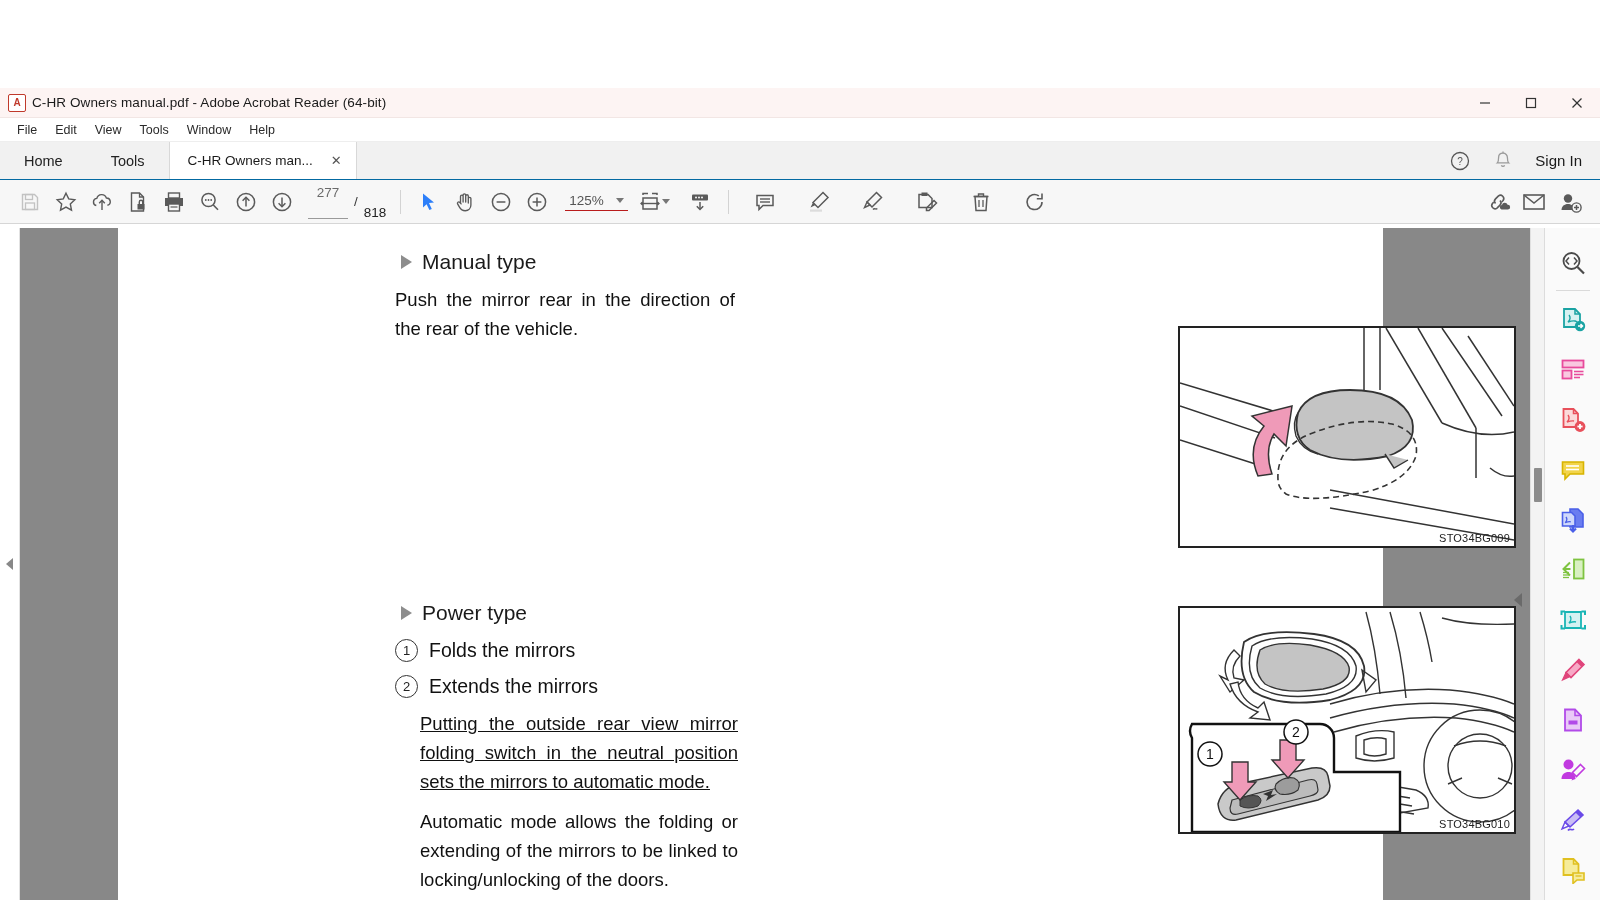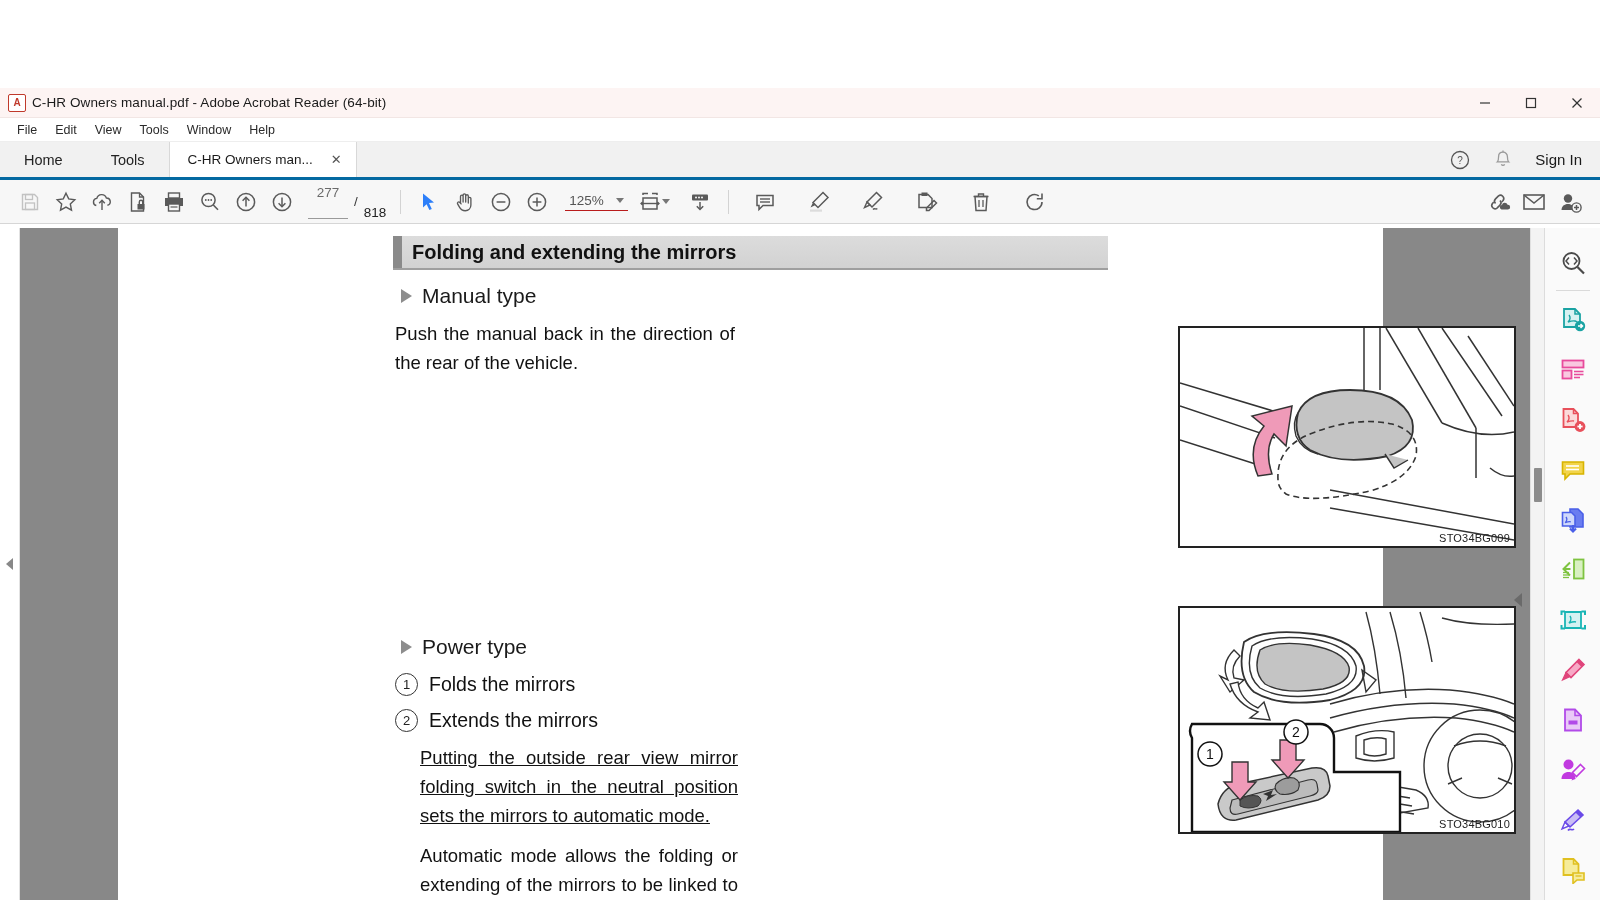--- a/index.html
+++ b/index.html
@@ -40,21 +40,21 @@
     height: 24px; background: #ffffff;
     display: flex; align-items: center; padding-left: 8px;
     border-bottom: 1px solid #eeeeee;
   }
   .menu-item { font-size: 12.5px; color: #2a2a2a; padding: 2px 9px; }
 
   
   .tabstrip {
     height: 38px; background: #f1f1f1;
     display: flex; align-items: stretch;
-    border-bottom: 3px solid #0369a1; position: relative;
+    border-bottom: 1px solid #0369a1; position: relative;
   }
   .nav-tab {
     display: flex; align-items: center; padding: 0 24px;
     font-size: 14.5px; color: #222; background: #f1f1f1;
   }
   .doc-tab {
     display: flex; align-items: center; gap: 12px;
     padding: 0 14px 0 18px; background: #ffffff;
     border-left: 1px solid #d8d8d8; border-right: 1px solid #d8d8d8;
     font-size: 13.5px; color: #1a1a1a; min-width: 188px;
@@ -458,31 +458,27 @@
 
     <div class="leftrail">
       <span class="rail-arrow"></span>
     </div>
 
     <div class="docpane">
       <div class="page">
 
         <div class="content">
 
-          <div class="sect-head">
-            <div class="bar"></div>
-            <div class="txt">Folding and extending the mirrors</div>
-          </div>
 
           <div class="subhead">
             <span class="tri"></span>
             <span class="lbl">Manual type</span>
           </div>
 
-          <div class="bodytext">Push the manual back in the direction of the rear of the vehicle.</div>
+          <div class="bodytext">Push the mirror rear in the direction of the rear of the vehicle.</div>
 
           <div class="subhead" style="margin-top:258px;">
             <span class="tri"></span>
             <span class="lbl">Power type</span>
           </div>
 
           <div class="numline" style="margin-top:14px;">
             <span class="circnum">1</span>
             <span class="lbl">Folds the mirrors</span>
           </div>

